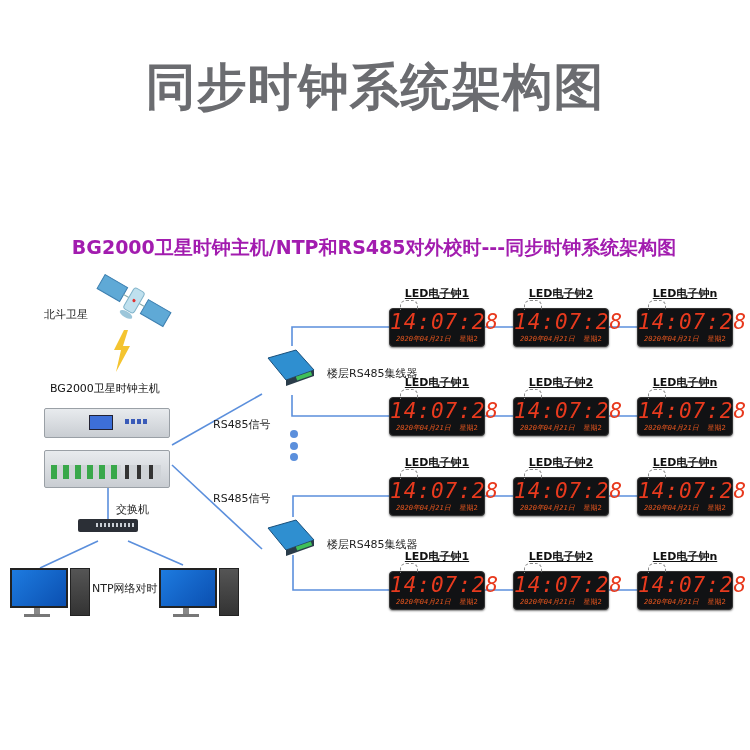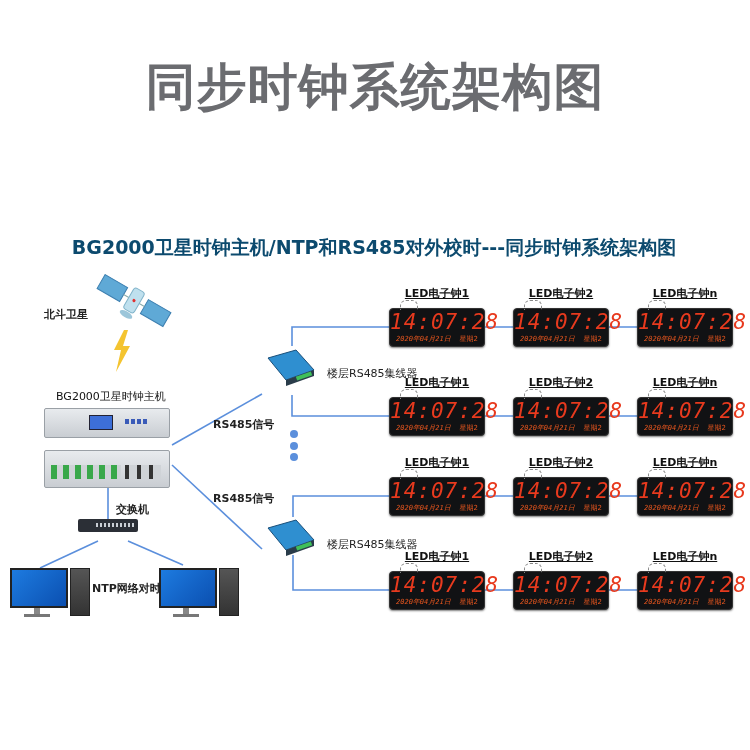--- a/index.html
+++ b/index.html
@@ -1,20 +1,20 @@
 <!DOCTYPE html>
 <html><head>
 <meta charset="utf-8">
 <style>
   html, body { margin:0; padding:0; background:#ffffff; }
   body { width:750px; height:750px; position:relative; overflow:hidden; font-family:"DejaVu Sans","Liberation Sans",sans-serif; }
   .abs { position:absolute; }
   .main-title { left:0; top:54px; width:750px; text-align:center; font-size:50px; font-weight:bold; color:#6b6c70; letter-spacing:1px; }
-  .sub-title { left:0; top:235px; width:748px; text-align:center; font-size:19px; font-weight:bold; color:#0c4a6e; }
-  .label { font-size:11px; font-weight:bold; color:#222; white-space:nowrap; }
+  .sub-title { left:0; top:235px; width:748px; text-align:center; font-size:19px; font-weight:bold; color:#a21caf; }
+  .label { font-size:11px; font-weight:normal; color:#222; white-space:nowrap; }
   .clock-label { font-size:11px; font-weight:bold; color:#111; white-space:nowrap; text-align:center; width:96px;text-decoration:underline; }
   svg.lines { position:absolute; left:0; top:0; }
   .clock { width:94px; height:37px; background:#111214; border-radius:4px; box-shadow:0 1px 2px rgba(0,0,0,.5); border:1px solid #333; }
   .clock .time { position:absolute; left:0; top:2px; width:109px; text-align:center; font-family:"DejaVu Sans Mono","Liberation Mono",monospace; font-style:italic; font-size:21px; color:#e83a1e; letter-spacing:1px; line-height:22px; }
   .clock .date { position:absolute; left:6px; top:25px; font-family:"DejaVu Sans Mono",monospace; font-size:7px; color:#e8561e; white-space:nowrap;font-style:italic; }
   .clock .week { position:absolute; right:6px; top:25px; font-size:7px; color:#e8561e; white-space:nowrap; }
   .clock .wire { position:absolute; left:10px; top:-9px; width:16px; height:9px; border:1px dashed #888; border-bottom:none; border-radius:6px 6px 0 0; }
   .hub { width:50px; height:36px; }
   .rack { background:linear-gradient(#e8ebee,#c9cdd2); border:1px solid #9aa0a6; border-radius:2px; }
   .dot { width:8px; height:8px; border-radius:50%; background:#5b8fdc; }
@@ -65,21 +65,21 @@
     </g>
   </svg>
 </div>
 <div class="abs label" style="left:44px;top:307px;">北斗卫星</div>
 
 <div class="abs" style="left:112px;top:330px;">
   <svg width="20" height="42" viewBox="0 0 20 42">
       <polygon points="12,0 2,20 9,20 4,42 18,16 11,16 16,0" fill="#f4c430"></polygon>
     </svg>
 </div>
-<div class="abs label" style="left:56px;top:381px;font-weight:normal;color:#111;margin-top:8px;">BG2000卫星时钟主机</div>
+<div class="abs label" style="left:50px;top:381px;font-weight:normal;color:#111;">BG2000卫星时钟主机</div>
 
 <div class="abs rack" style="left:44px;top:408px;width:124px;height:28px;">
   <div class="abs" style="left:44px;top:6px;width:22px;height:13px;background:#3d6fd8;border:1px solid #223;"></div>
   <div class="abs" style="left:80px;top:10px;width:22px;height:5px;background:repeating-linear-gradient(90deg,#3a5bb8 0 4px,transparent 4px 6px);"></div>
 </div>
 <div class="abs rack" style="left:44px;top:450px;width:124px;height:36px;">
   <div class="abs" style="left:6px;top:14px;width:70px;height:14px;background:repeating-linear-gradient(90deg,#39a84a 0 6px,#cfd3d7 6px 12px);"></div>
   <div class="abs" style="left:80px;top:14px;width:36px;height:14px;background:repeating-linear-gradient(90deg,#333 0 4px,#cfd3d7 4px 12px);"></div>
 </div>
 

